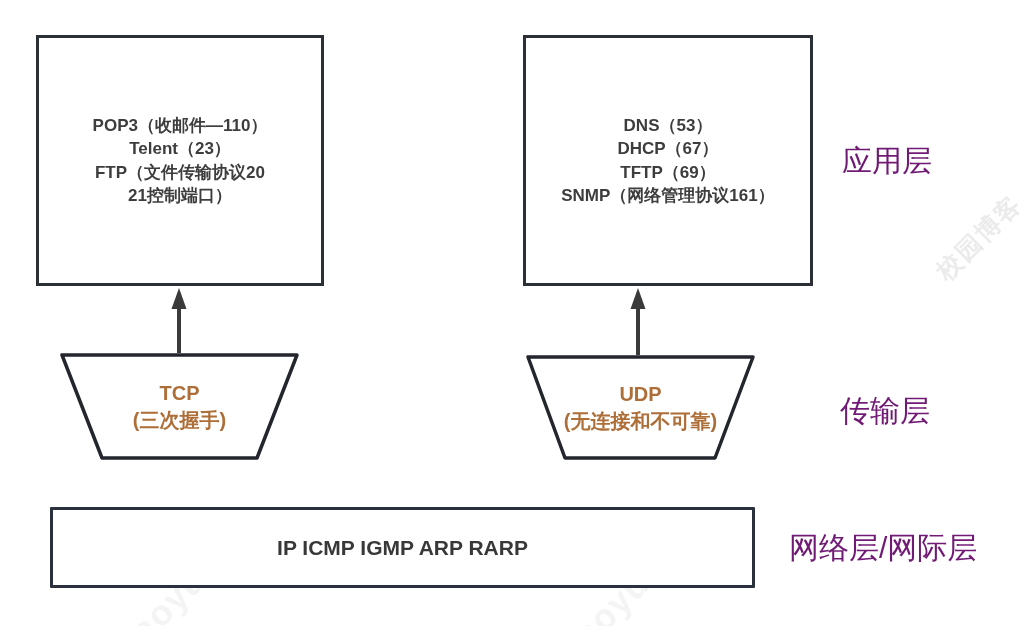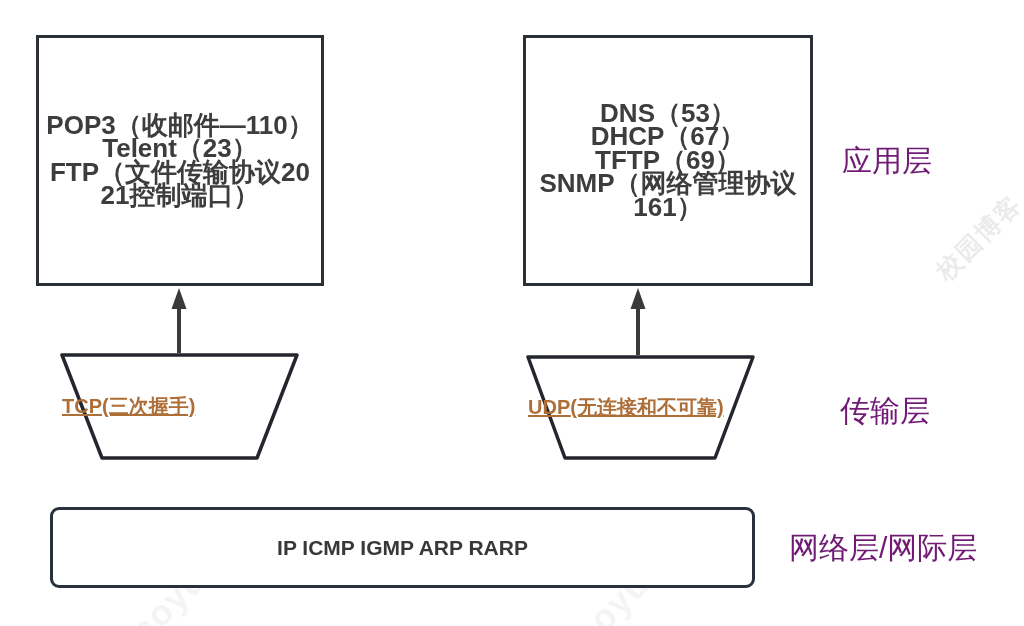--- a/index.html
+++ b/index.html
@@ -25,50 +25,51 @@
     position: absolute;
     box-sizing: border-box;
     border: 3px solid #2b2f36;
     background: #ffffff;
     display: flex;
     flex-direction: column;
     justify-content: center;
     align-items: center;
     text-align: center;
     font-weight: 700;
-    font-size: 26px;
+    font-size: 17px;
     line-height: 23.5px;
     color: #3d3d3d;
   }
   .app-box-left  { left: 36px;  top: 35px; width: 288px; height: 251px; }
   .app-box-right { left: 523px; top: 35px; width: 290px; height: 251px; }
 
   
   .trap-text {
     position: absolute;
     display: flex;
+    flex-direction: column;
+    justify-content: center;
     align-items: center;
     text-align: center;
     font-weight: 700;
     font-size: 20px;
     line-height: 27px;
     color: #ad6e38;
-    text-decoration: underline;
   }
   .trap-text-tcp { left: 62px;  top: 355px; width: 235px; height: 103px; }
   .trap-text-udp { left: 528px; top: 357px; width: 225px; height: 101px; }
 
   
   .net-box {
     position: absolute;
     left: 50px; top: 507px;
     width: 705px; height: 81px;
     box-sizing: border-box;
     border: 3px solid #2a313d;
-    border-radius: 9px;
+    border-radius: 1px;
     background: #ffffff;
     display: flex;
     justify-content: center;
     align-items: center;
     font-weight: 700;
     font-size: 21px;
     color: #383838;
   }
 
   

